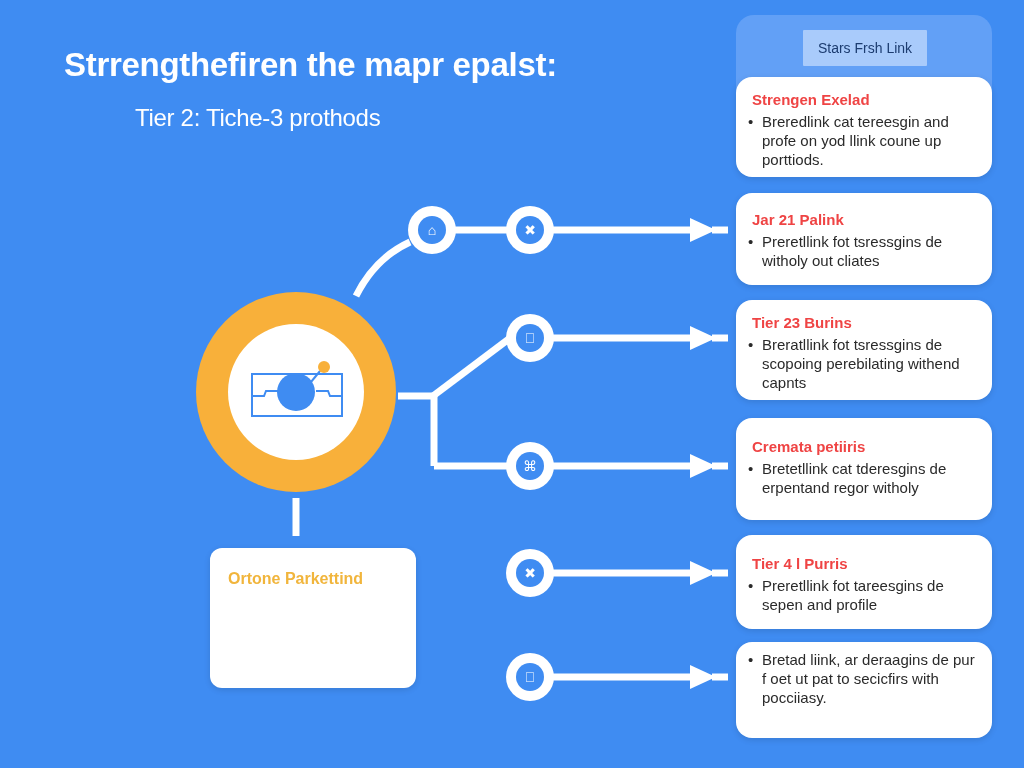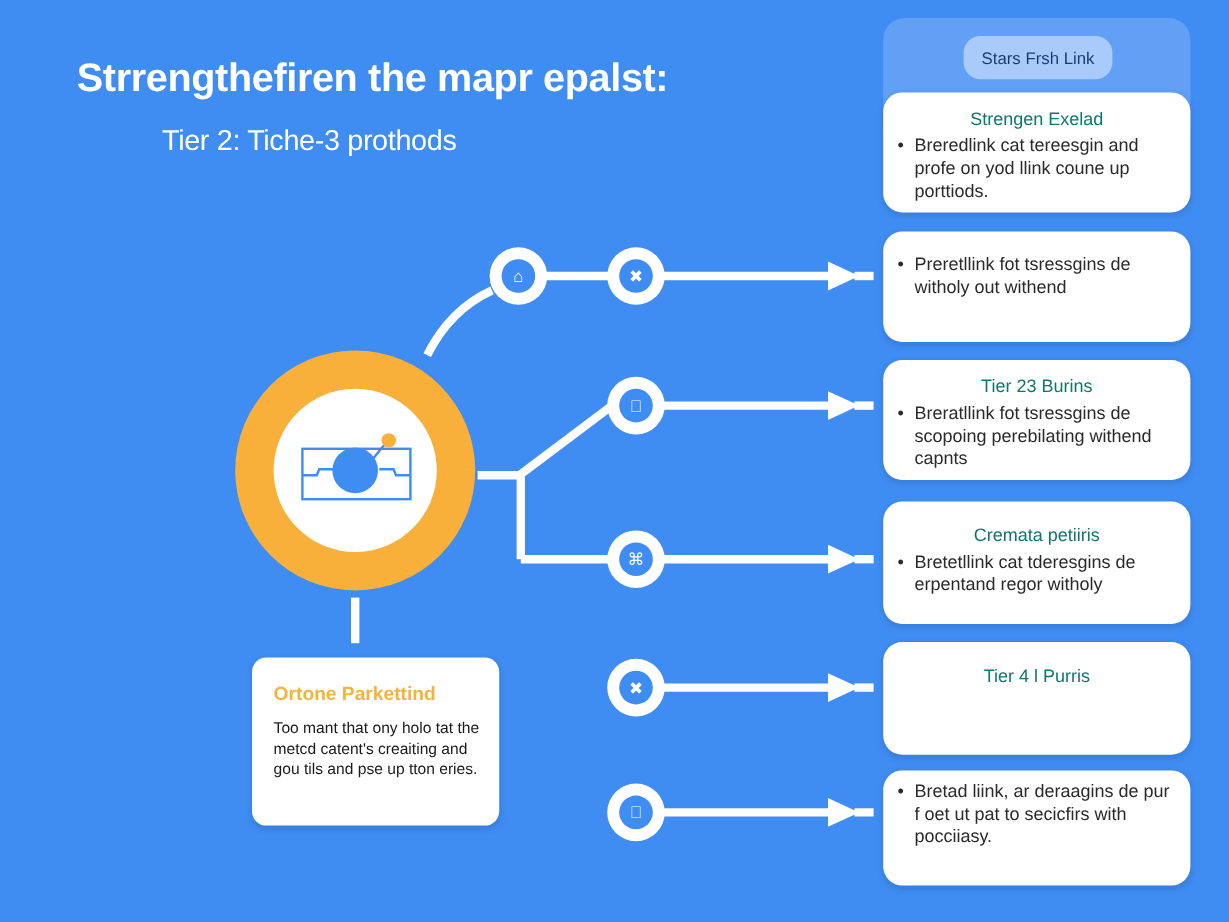--- a/index.html
+++ b/index.html
@@ -37,33 +37,33 @@
     .hub-inner {
       position: absolute; left: 32px; top: 32px; width: 136px; height: 136px;
       border-radius: 50%; background: #ffffff;
     }
     .header-panel {
       position: absolute; left: 736px; top: 15px; width: 256px; height: 110px;
       background: #62a0f6; border-radius: 18px;
     }
     .header-pill {
       position: absolute; left: 67px; top: 15px; width: 124px; height: 36px;
-      background: #a9cbfb; border-radius: 14px;
+      background: #a9cbfb; border-radius: 1px;
       display: flex; align-items: center; justify-content: center;
       color: #1c3c70; font-size: 14px; white-space: nowrap;
     }
     .card {
       position: absolute; left: 736px; width: 256px;
       background: #ffffff; border-radius: 16px; box-sizing: border-box;
       padding: 14px 16px 10px 26px;
       box-shadow: 0 2px 6px rgba(0,0,0,0.12);
     }
     .card h3 {
-      margin: 0 0 4px 0; text-align: center; font-size: 15px; font-weight: normal;
-      color: #0f766e; padding-left: 0; margin-left: -10px;
+      margin: 0 0 4px 0; font-size: 15px; font-weight: bold;
+      color: #ef4444; padding-left: 0; margin-left: -10px;
     }
     .card p {
       margin: 0; font-size: 15px; line-height: 19px; color: #2a2a2a;
       position: relative; padding-left: 14px; margin-left: -14px;
     }
     .card p::before {
       content: "\2022"; position: absolute; left: 0; top: 0; color: #2a2a2a;
     }
     .info-card {
       position: absolute; left: 210px; top: 548px; width: 206px; height: 140px;
@@ -163,40 +163,41 @@
     </div>
 </div>
 <div class="node" style="left:506px; top:653px;">
   <div class="inner">
       <span>⎕</span>
     </div>
 </div>
 
 <div class="info-card">
   <h4>Ortone Parkettind</h4>
-  <p>Too mant that ony holo tat the metcd catent's creaiting and gou tils and pse up tton eries.</p>
 </div>
 
 <div class="header-panel">
   <div class="header-pill">Stars Frsh Link</div>
 </div>
 
 <div class="card" style="top:77px; height:100px;">
   <h3>Strengen Exelad</h3>
   <p>Breredlink cat tereesgin and profe on yod llink coune up porttiods.</p>
 </div>
 <div class="card" style="top:193px; height:92px; padding-top:18px;">
-  <p>Preretllink fot tsressgins de witholy out withend</p>
+  <h3>Jar 21 Palink</h3>
+  <p>Preretllink fot tsressgins de witholy out cliates</p>
 </div>
 <div class="card" style="top:300px; height:100px;">
   <h3>Tier 23 Burins</h3>
   <p>Breratllink fot tsressgins de scopoing perebilating withend capnts</p>
 </div>
 <div class="card" style="top:418px; height:102px; padding-top:20px;">
   <h3>Cremata petiiris</h3>
   <p>Bretetllink cat tderesgins de erpentand regor witholy</p>
 </div>
 <div class="card" style="top:535px; height:94px; padding-top:20px;">
   <h3>Tier 4 l Purris</h3>
+  <p>Preretllink fot tareesgins de sepen and profile</p>
 </div>
 <div class="card" style="top:642px; height:96px; padding-top:8px;">
   <p>Bretad liink, ar deraagins de pur f oet ut pat to secicfirs with pocciiasy.</p>
 </div>
 
 </body></html>

